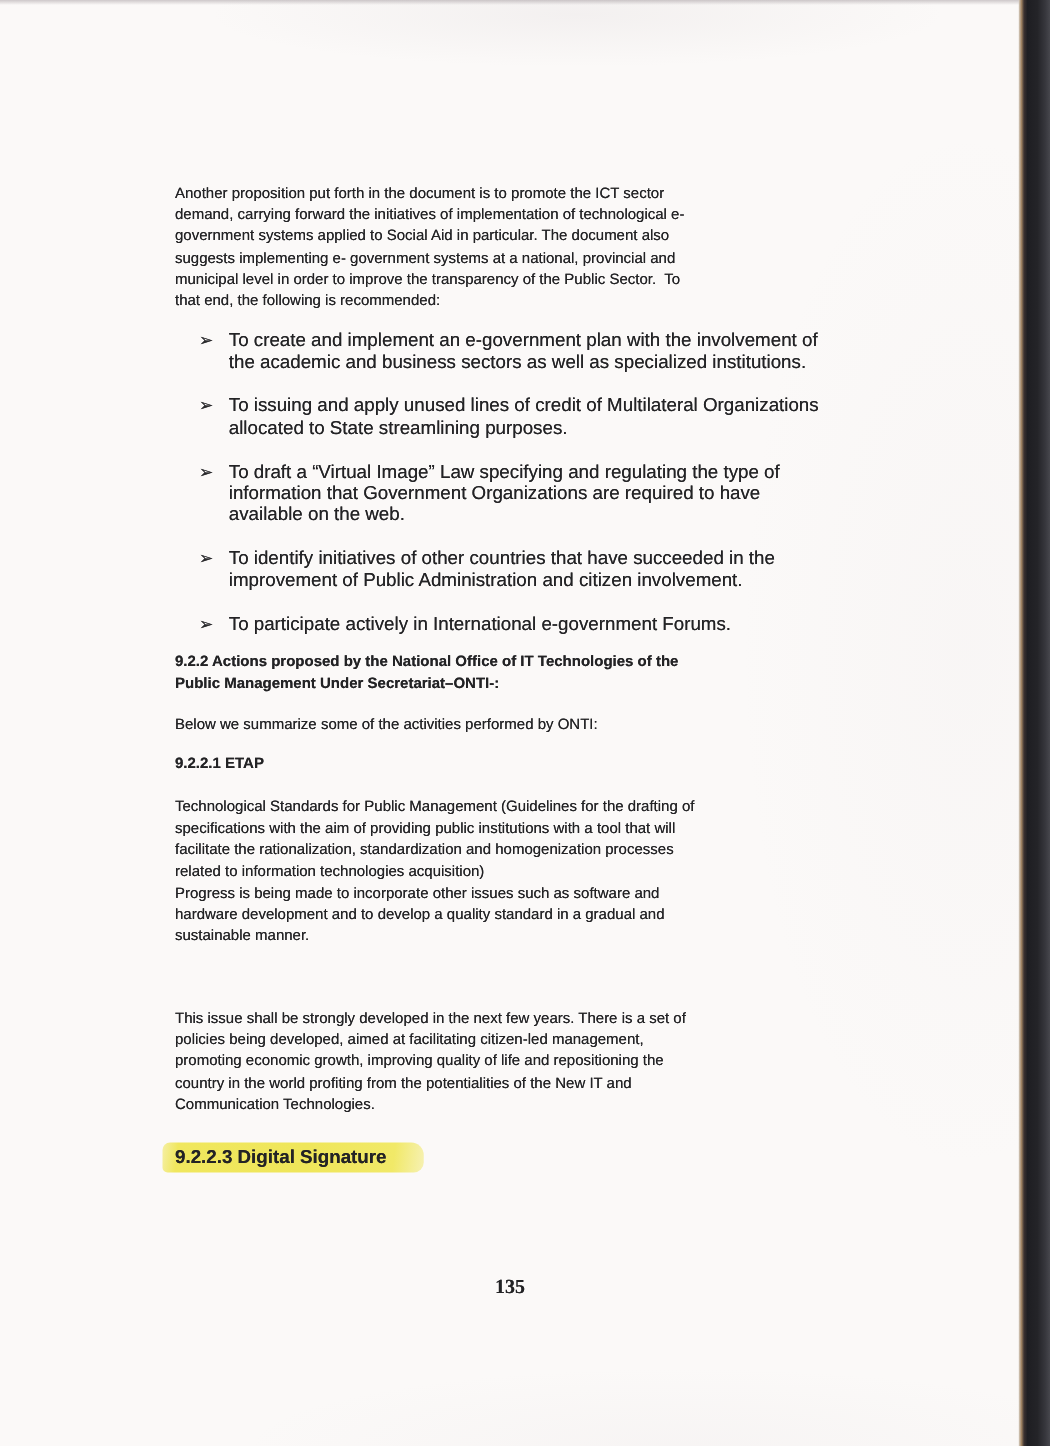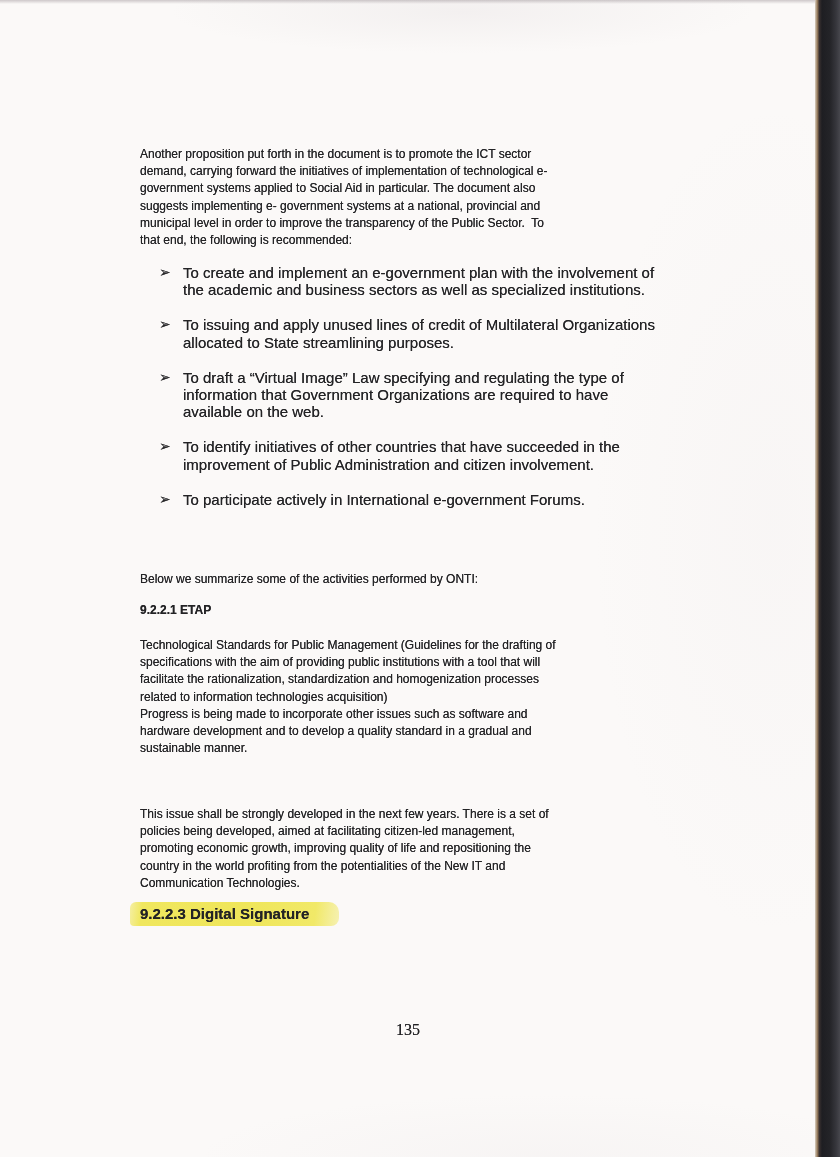--- a/index.html
+++ b/index.html
@@ -45,21 +45,21 @@
     font-size:15px;line-height:17.2px;
     text-shadow:0 0 0.45px rgba(35,35,40,0.85);
   }
   .bullet-row:last-child{margin-bottom:0;}
   .bullet-marker{
     flex:0 0 24px;
     font-size:14px;line-height:17.2px;
     color:#2a2a2c;
   }
   .bullet-text{flex:1;white-space:pre-line;}
-  .highlight-heading{position:absolute;left:140px;width:545px;font-size:15px;line-height:17.2px;}
+  .highlight-heading{position:absolute;left:140px;width:545px;font-size:15px;line-height:17.2px;margin-top:12px;}
   .highlight{
     display:inline-block;
     font-weight:bold;
     background:linear-gradient(97deg,
       rgba(240,231,94,0.55) 0%, var(--highlight) 6%,
       #efe65a 55%, #f1e968 88%, rgba(240,231,94,0.45) 100%);
     padding:3px 30px 4px 10px;
     margin-left:-10px;
     border-radius:6px 10px 8px 4px;
     text-shadow:0 0 0.45px rgba(35,35,40,0.85);
@@ -107,20 +107,22 @@
       <span class="bullet-marker">➢</span>
       <span class="bullet-text">To identify initiatives of other countries that have succeeded in the
 improvement of Public Administration and citizen involvement.</span>
     </div>
     <div class="bullet-row">
       <span class="bullet-marker">➢</span>
       <span class="bullet-text">To participate actively in International e-government Forums.</span>
     </div>
   </div>
 
+  <div class="tblock bold" style="top:521px;">9.2.2 Actions proposed by the National Office of IT Technologies of the
+Public Management Under Secretariat–ONTI-:</div>
 
   <div class="tblock" style="top:571px;">Below we summarize some of the activities performed by ONTI:</div>
 
   <div class="tblock bold" style="top:602px;">9.2.2.1 ETAP</div>
 
   <div class="tblock" style="top:637px;">Technological Standards for Public Management (Guidelines for the drafting of
 specifications with the aim of providing public institutions with a tool that will
 facilitate the rationalization, standardization and homogenization processes
 related to information technologies acquisition)
 Progress is being made to incorporate other issues such as software and
@@ -132,17 +134,17 @@
 policies being developed, aimed at facilitating citizen-led management,
 promoting economic growth, improving quality of life and repositioning the
 country in the world profiting from the potentialities of the New IT and
 Communication Technologies.</div>
 
   <div class="highlight-heading" style="top:902px;">
     <span class="highlight">9.2.2.3 Digital Signature</span>
   </div>
 
 
-  <div class="page-number" style="top:1021px;">135</div>
+  <div class="page-number" style="top:1021px;font-weight:bold;">135</div>
 
   <div class="scan-right-edge"></div>
 
 </div>
 
 </body></html>

